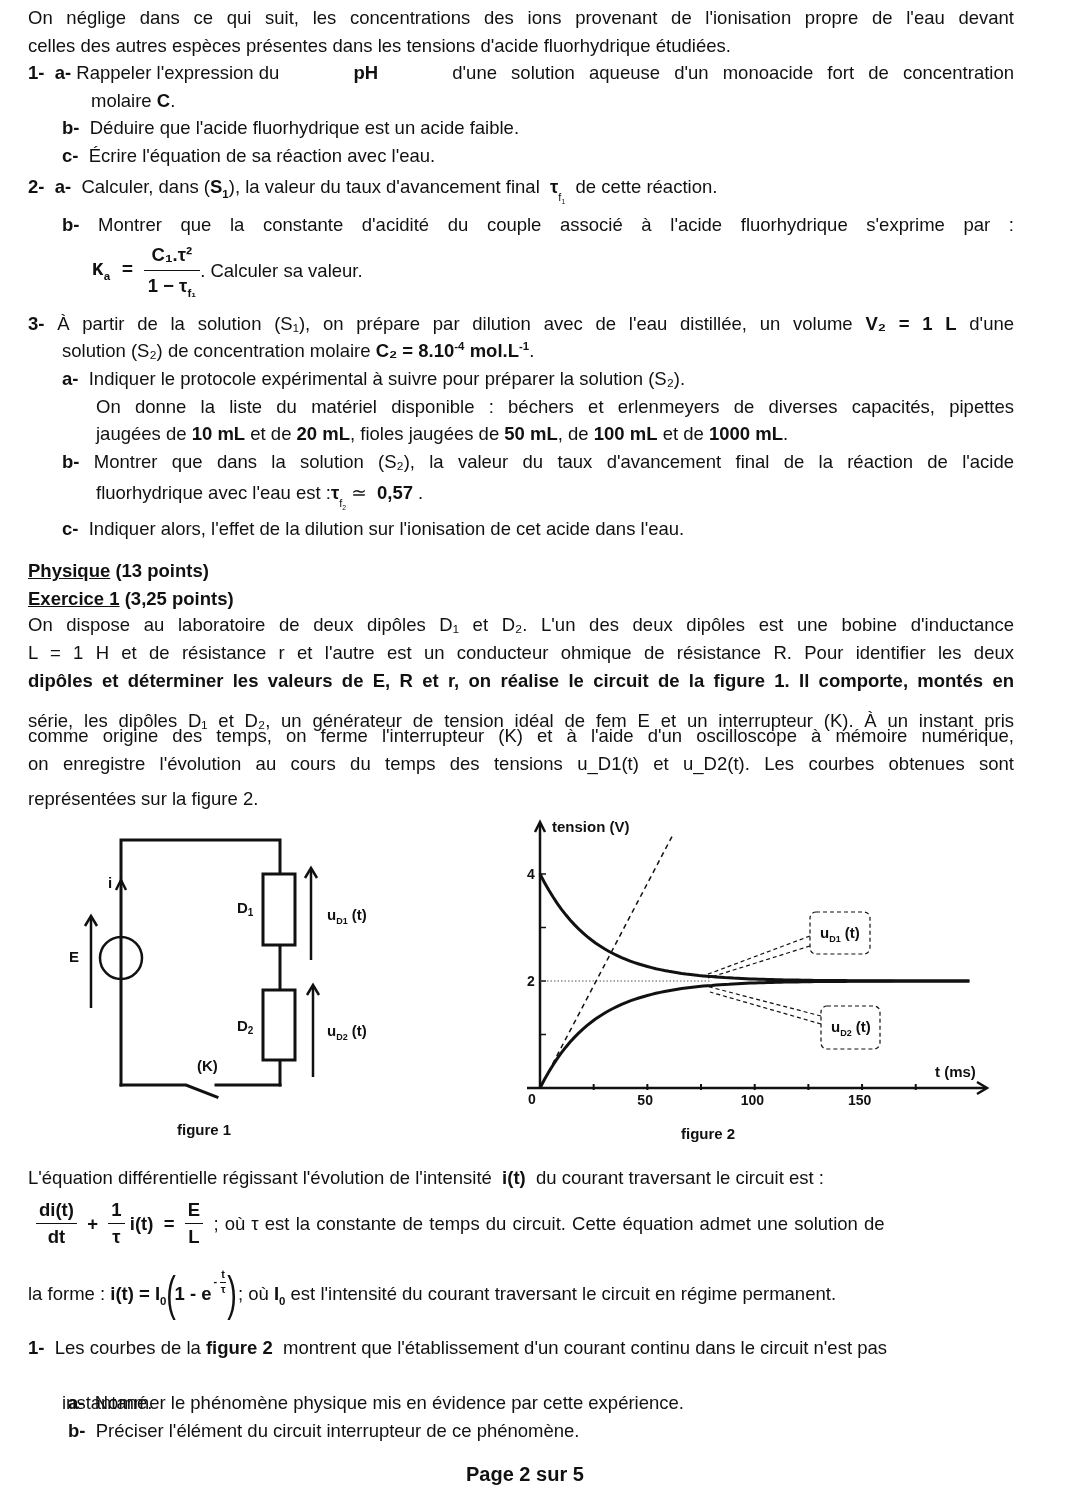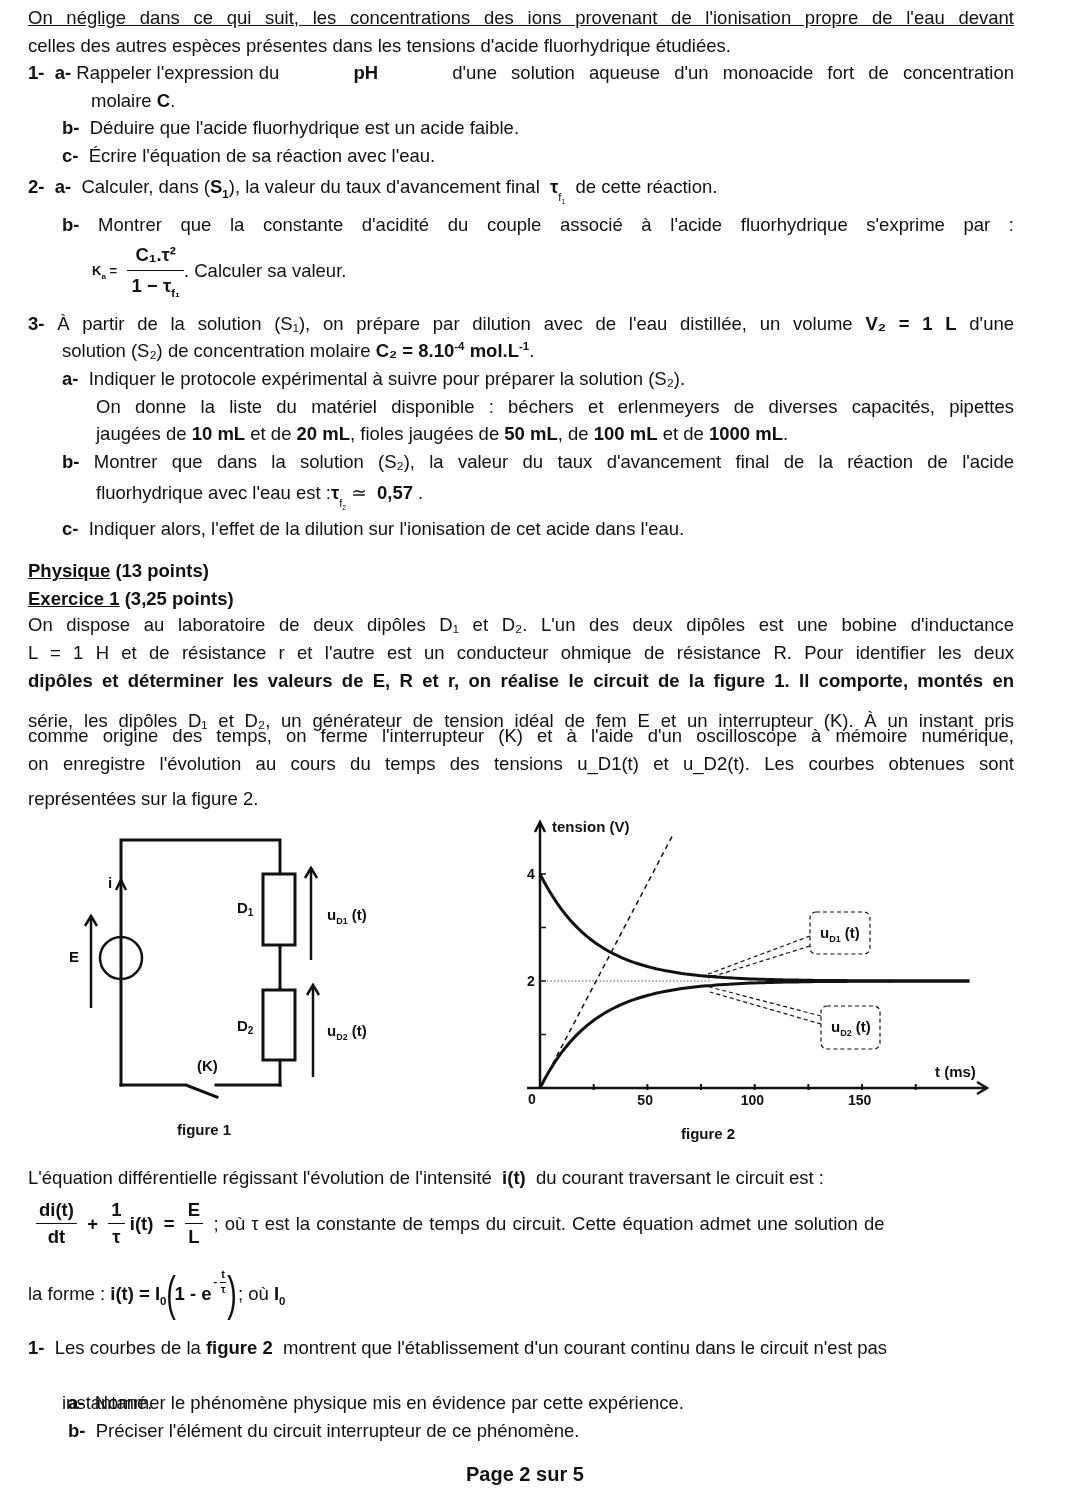--- a/index.html
+++ b/index.html
@@ -12,21 +12,21 @@
   sub, sup { font-size:0.62em; line-height:0; }
   .frac { display:inline-flex; flex-direction:column; align-items:center; vertical-align:middle; font-weight:bold; }
   .frac .num { border-bottom:1.6px solid #111; padding:0 3px 2px; }
   .frac .den { padding:2px 3px 0; }
   svg { position:absolute; overflow:visible; }
   svg text { font-family:"Liberation Sans", sans-serif; }
 </style>
 </head>
 <body>
 
-<div class="just" style="top:7px;text-decoration:underline;">On néglige dans ce qui suit, les concentrations des ions provenant de l'ionisation propre de l'eau devant</div>
+<div class="just" style="top:7px;">On néglige dans ce qui suit, les concentrations des ions provenant de l'ionisation propre de l'eau devant</div>
 <div class="line" style="top:35px;left:28px;">celles des autres espèces présentes dans les tensions d'acide fluorhydrique étudiées.</div>
 
 <div class="line" style="top:62px;left:28px;width:986px;display:flex;">
   <b>1-</b>&nbsp;&nbsp;
   <b>a-</b>&nbsp;
   <span style="flex:1;display:flex;justify-content:space-between;">
     <span>Rappeler l'expression du</span>
     <b>pH</b>
     <span style="word-spacing:9px;">d'une solution aqueuse d'un monoacide fort de concentration</span>
   </span>
@@ -44,21 +44,21 @@
 <div class="line" style="top:176px;left:28px;">
   <b>2-</b>&nbsp;&nbsp;<b>a-</b>&nbsp;
   <span>Calculer, dans (</span><b><span>S</span><sub>1</sub></b><span>), la valeur du taux d'avancement final</span>
   &nbsp;<b>τ</b><sub style="font-size:11px;vertical-align:-8px;">f<sub>1</sub></sub>&nbsp;
   <span>de cette réaction.</span>
 </div>
 <div class="just" style="top:214px;left:62px;width:952px;">
   <b>b-</b> <span>Montrer que la constante d'acidité du couple associé à l'acide fluorhydrique s'exprime par :</span>
 </div>
 <div class="line" style="top:244px;left:92px;display:flex;align-items:center;">
-  <b style="font-size:13px;"><span>K</span><sub>a</sub> =</b>&nbsp;&nbsp;
+  <b style="font-size:19px;font-family:Liberation Mono, monospace;"><span>K</span><sub>a</sub> =</b>&nbsp;&nbsp;
   <span class="frac">
     <span class="num" style="padding:0 8px 4px;">C₁.τ²</span>
     <span class="den" style="padding-top:4px;"><span>1 − τ</span><sub>f₁</sub></span>
   </span>
   <span>. Calculer sa valeur.</span>
 </div>
 
 <div class="just" style="top:313px;">
   <b>3-</b> <span>À partir de la solution (S₁), on prépare par dilution avec de l'eau distillée, un volume</span> <b>V₂ = 1 L</b> <span>d'une</span>
 </div>
@@ -192,21 +192,21 @@
   <b><span>i(t) = I</span><sub>0</sub></b>
   <span style="font-size:48px;font-weight:200;line-height:1;transform:scaleX(0.6);display:inline-block;margin:0 -4px;">(</span>
   <b>1 - e</b>
   <span style="display:inline-flex;flex-direction:column;align-items:center;font-size:11px;font-weight:bold;margin-top:-24px;margin-left:2px;">
     <span style="display:flex;align-items:center;">-&nbsp;<span style="display:inline-flex;flex-direction:column;align-items:center;">
           <span style="border-bottom:1px solid #111;padding:0 1px;">t</span>
           <span>τ</span>
         </span></span>
   </span>
   <span style="font-size:48px;font-weight:200;line-height:1;transform:scaleX(0.6);display:inline-block;margin:0 -2px;">)</span>
-  <span>; où</span>&nbsp;<b><span>I</span><sub>0</sub></b>&nbsp;
+  <span>; où</span>&nbsp;<b><span>I</span><sub>0</sub></b>&nbsp;<span>est l'intensité du courant traversant le circuit en régime permanent.</span>
 </div>
 
 <div class="line" style="top:1337px;left:28px;">
   <b>1-</b>&nbsp; <span>Les courbes de la</span> <b>figure 2</b>&nbsp; <span>montrent que l'établissement d'un courant continu dans le circuit n'est pas</span>
 </div>
 <div class="line" style="top:1392px;left:62px;">instantané.</div>
 <div class="line" style="top:1392px;left:68px;">
   <b>a-</b>&nbsp; <span>Nommer le phénomène physique mis en évidence par cette expérience.</span>
 </div>
 <div class="line" style="top:1420px;left:68px;">

